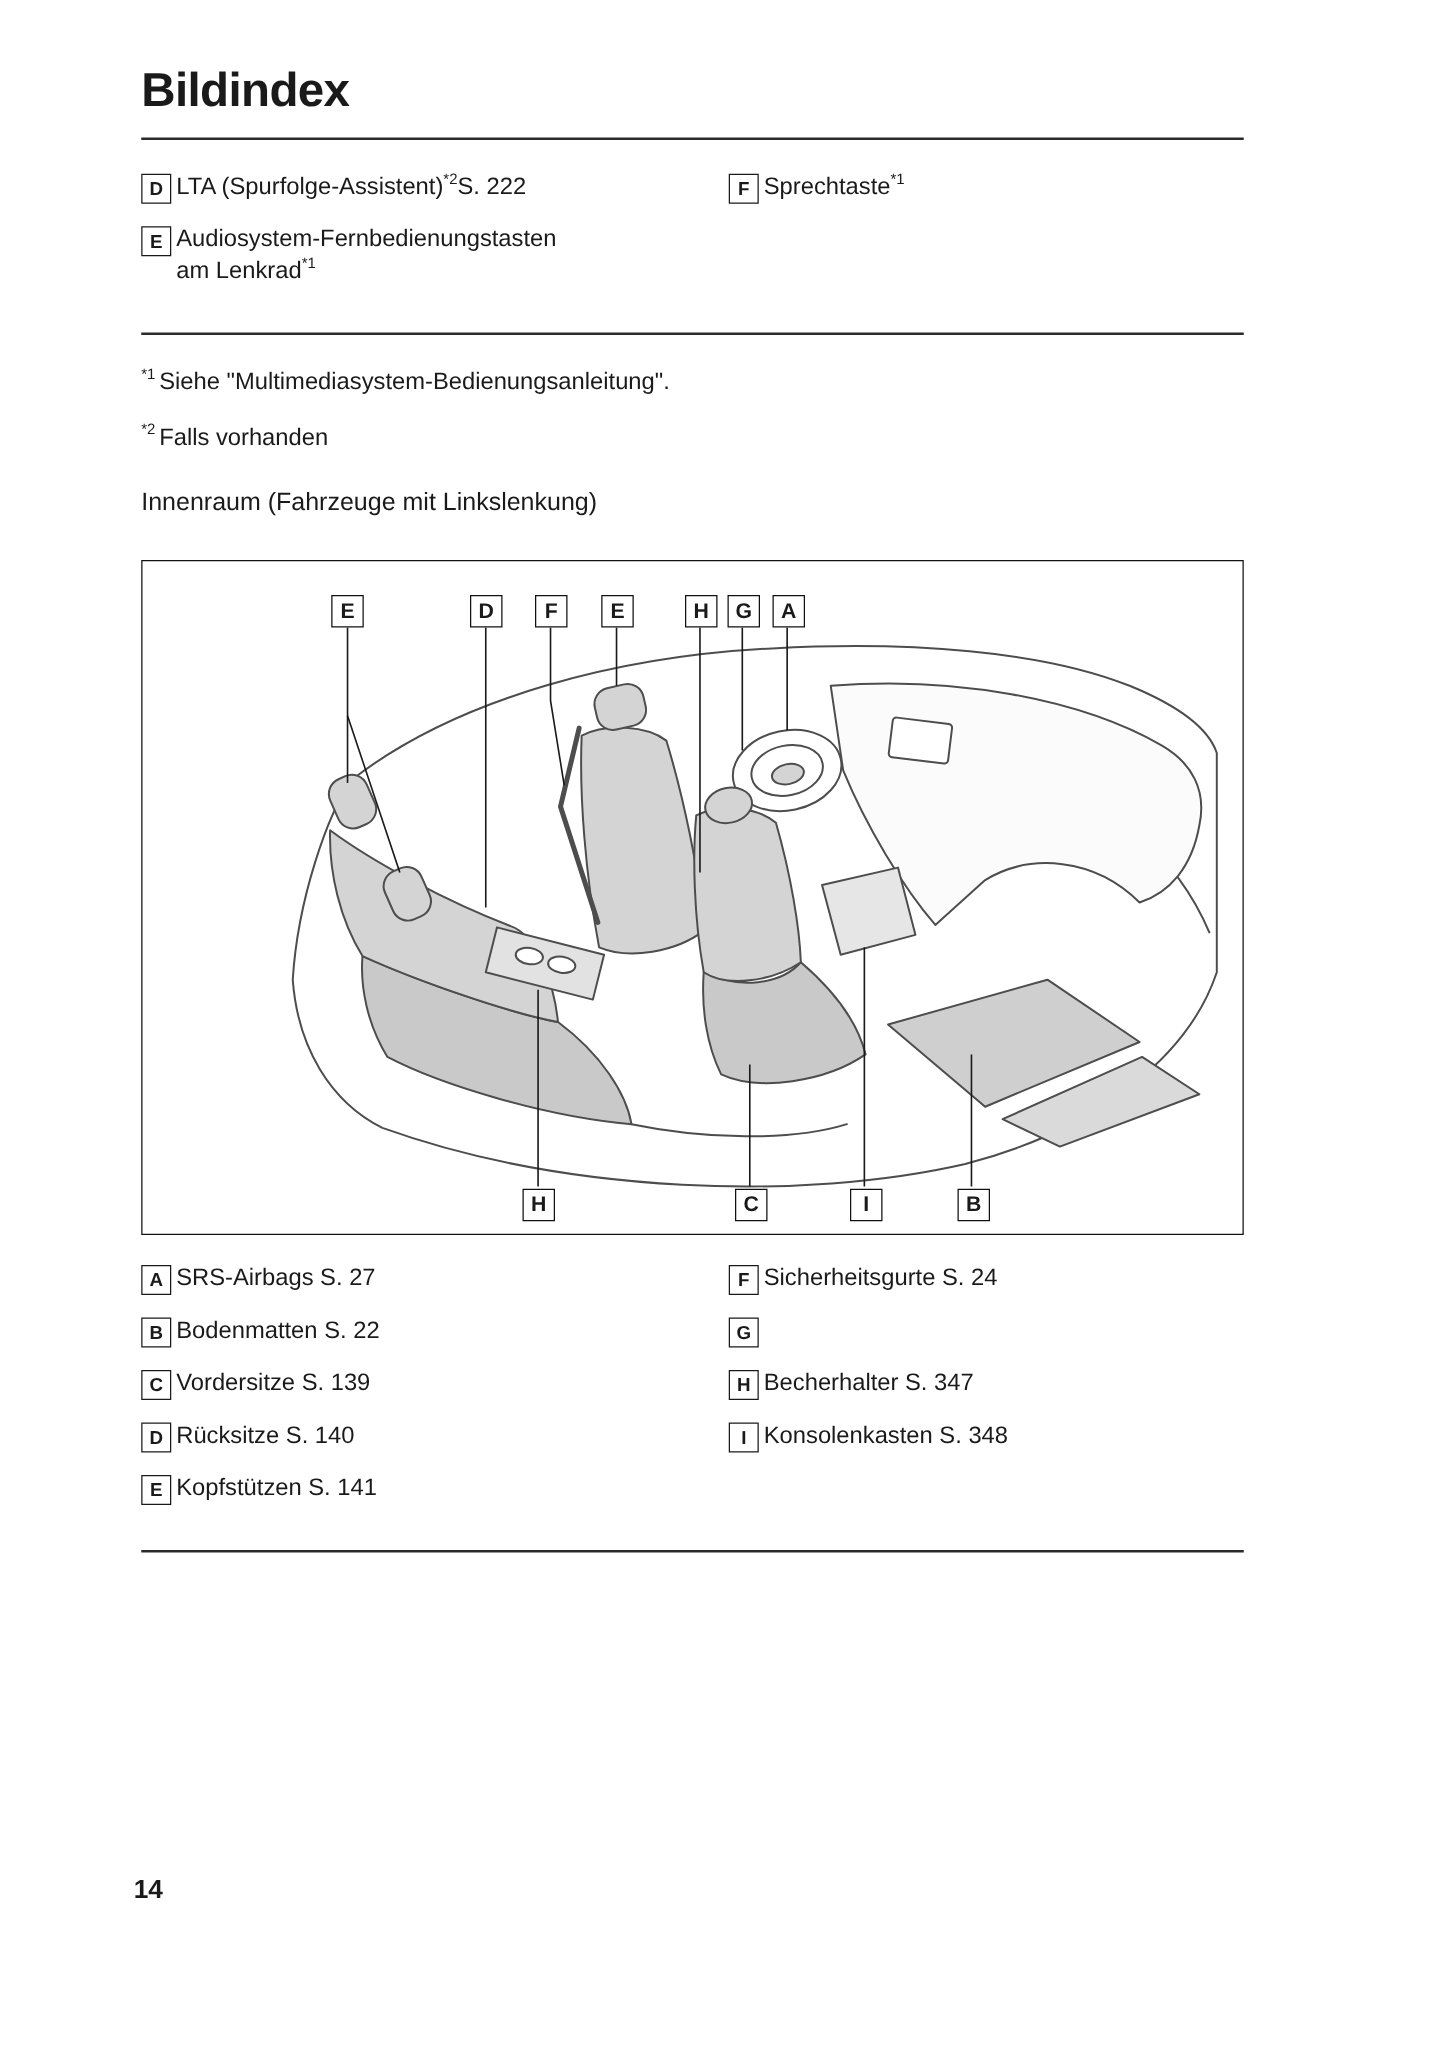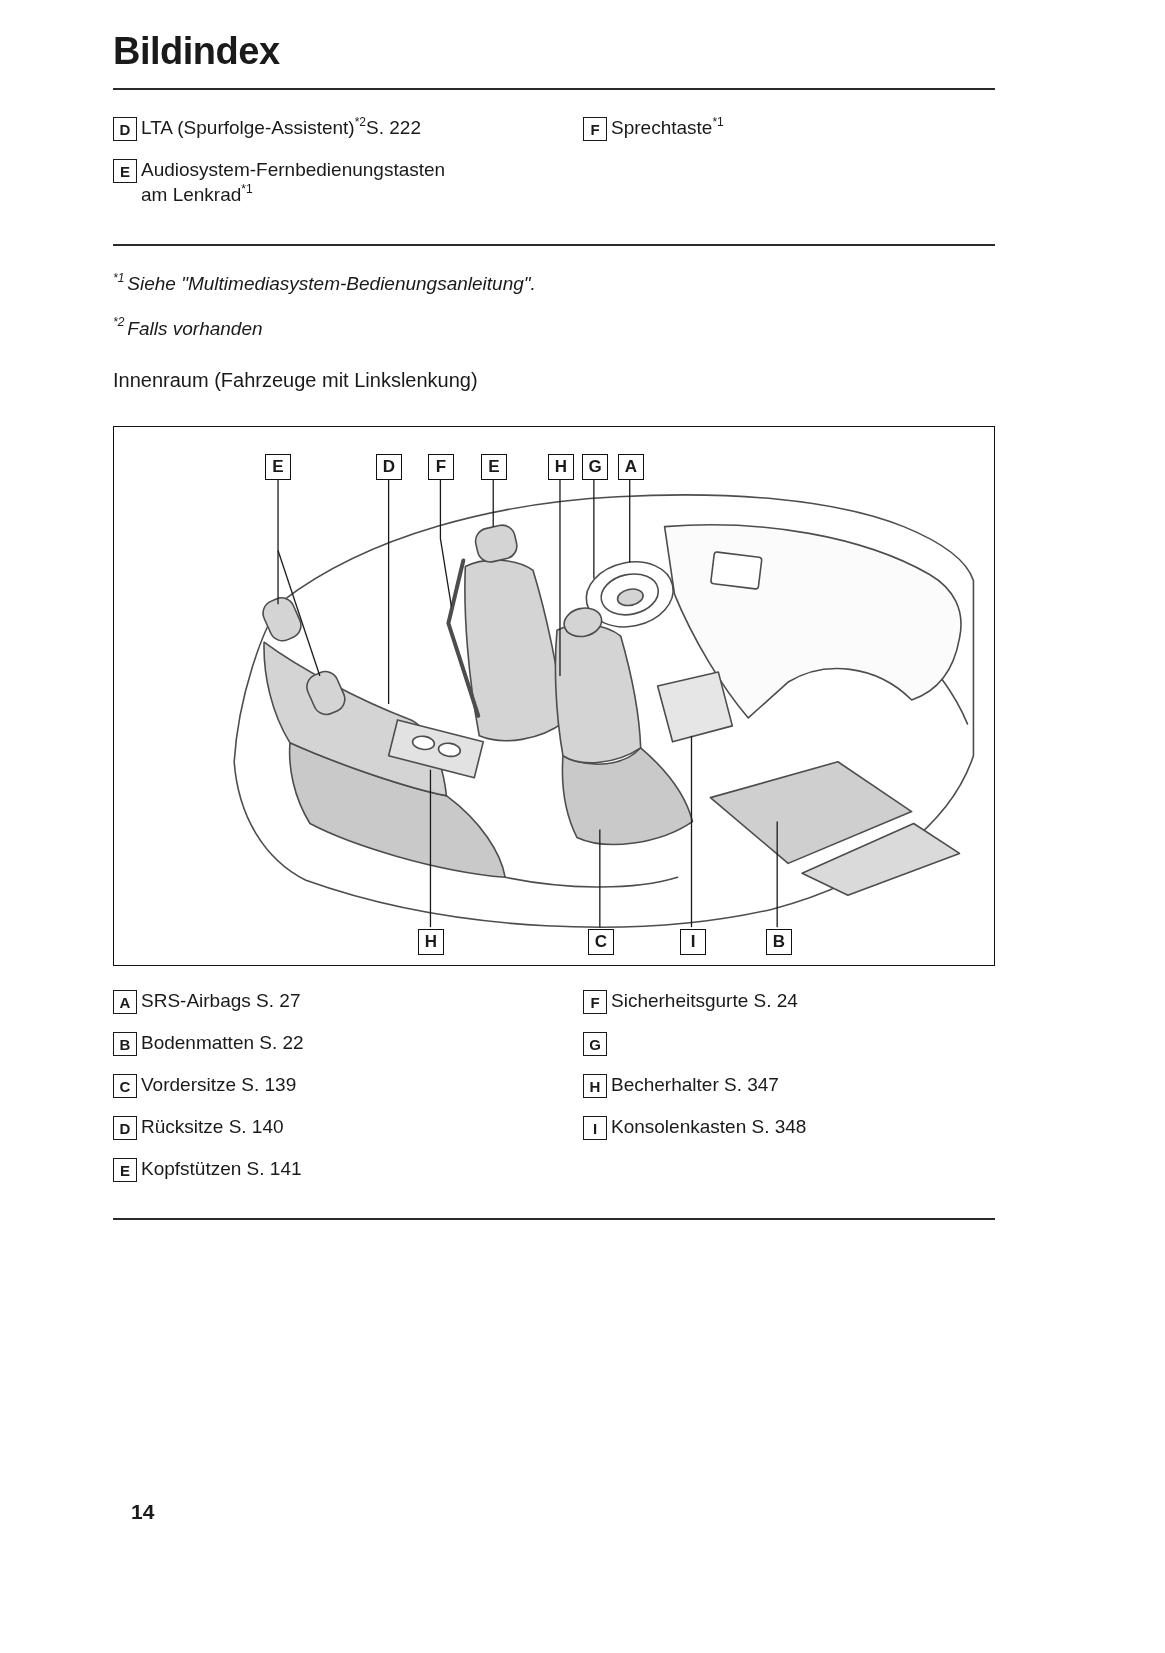--- a/index.html
+++ b/index.html
@@ -1,59 +1,59 @@
 <!DOCTYPE html>
 <html><head>
 <meta charset="utf-8">
 <style>
   html,body{margin:0;padding:0;background:#fff;}
   body{font-family:"Liberation Sans", sans-serif;color:#1a1a1a;}
   .page{position:relative;width:1165px;height:1653px;background:#fff;overflow:hidden;}
   .content{position:absolute;left:113px;top:0;width:882px;}
 
-  .title{margin:0;padding-top:30px;font-size:38px;font-weight:bold;letter-spacing:-0.5px;}
+  .title{margin:0;padding-top:52px;font-size:38px;font-weight:bold;letter-spacing:-0.5px;}
   .rule{height:0;border:none;border-top:2px solid #2b2b2b;margin:0;}
   .rule-1{margin-top:15px;}
   .rule-2{margin-top:20px;}
   .rule-3{margin-top:20px;}
 
   .cols{display:flex;}
   .col-left{width:470px;flex:0 0 470px;}
   .col-right{flex:1;}
 
   .lrow{display:flex;align-items:flex-start;margin:0 0 16px 0;}
   .legend-top .lrow:first-child{margin-top:25px;}
   .legend-bottom .lrow:first-child{margin-top:22px;}
   .keybox{flex:0 0 auto;width:24px;height:24px;box-sizing:border-box;border:1.4px solid #1a1a1a;
           display:flex;align-items:center;justify-content:center;
           font-size:15px;font-weight:bold;margin-top:2px;background:#fff;}
   .txt{margin-left:4px;font-size:19px;line-height:1.34;}
   .col-left .txt{max-width:400px;}
   .col-right .txt{max-width:330px;}
   sup.ref{font-size:12px;position:relative;top:-1px;vertical-align:super;line-height:0;}
 
-  .footnotes{margin-top:26px;font-style:italic;}
+  .footnotes{margin-top:26px;}
   .fn{font-size:19px;margin:0 0 20px 0;line-height:1.3;}
   .fn-text{margin-left:3px;}
 
   .section-heading{font-size:20px;font-weight:normal;margin:28px 0 0 0;}
 
   .diagram{position:relative;width:882px;height:540px;box-sizing:border-box;
            border:1.3px solid #111;margin-top:34px;background:#fff;}
   .diagram svg{position:absolute;left:0;top:0;width:100%;height:100%;}
   .dlabel{position:absolute;width:26px;height:26px;box-sizing:border-box;border:1.6px solid #111;
           background:#fff;display:flex;align-items:center;justify-content:center;
           font-size:17px;font-weight:bold;z-index:2;}
 
   .ln{stroke:#4d4d4d;stroke-width:1.6;stroke-linejoin:round;stroke-linecap:round;}
   .nofill{fill:none;}
   .belt{stroke:#4d4d4d;stroke-width:4;fill:none;stroke-linecap:round;}
   .lead{stroke:#1a1a1a;stroke-width:1.3;fill:none;}
 
-  .page-number{position:absolute;left:131px;top:1500px;font-size:21px;font-weight:bold;}
+  .page-number{position:absolute;left:107px;top:1500px;font-size:21px;font-weight:bold;}
 </style>
 </head>
 <body>
 
 <div class="page">
   <div class="content">
 
     <h1 class="title">Bildindex</h1>
     <hr class="rule rule-1">
 

